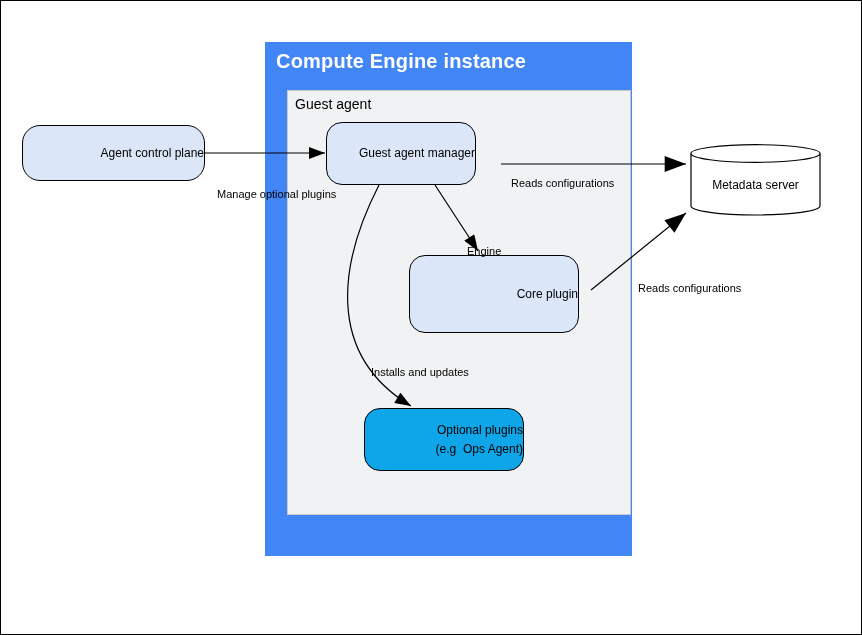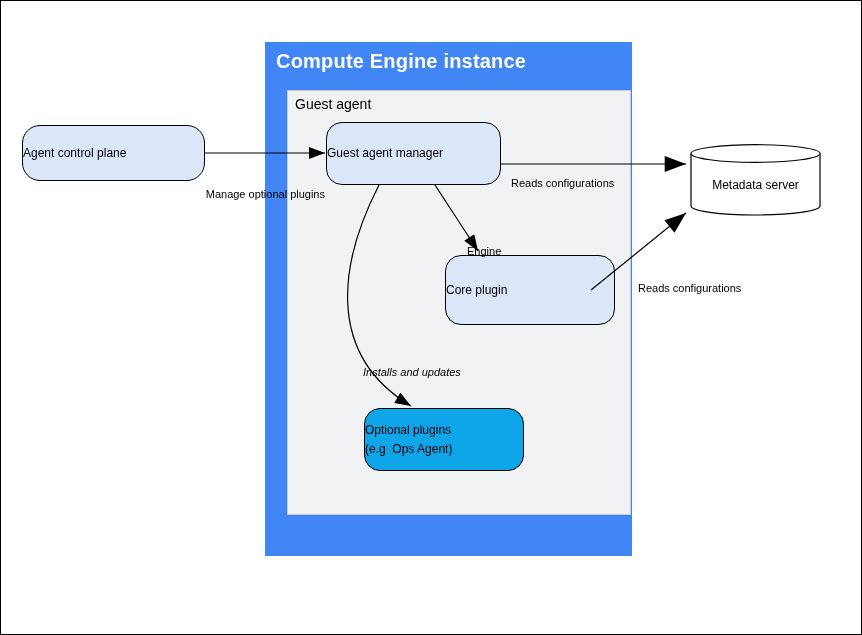--- a/index.html
+++ b/index.html
@@ -47,30 +47,30 @@
   }
   
   .node {
     position: absolute;
     box-sizing: border-box;
     border: 1px solid #000000;
     border-radius: 16px;
     background: #dbe7f9;
     display: flex;
     flex-direction: column;
-    align-items: flex-start;
+    align-items: flex-end;
     justify-content: center;
     font-size: 12px;
     color: #000000;
     text-align: center;
     line-height: 19px;
   }
   .node-agent-control-plane { left: 21px;  top: 124px; width: 183px; height: 56px; border-radius: 18px; }
-  .node-guest-agent-manager { left: 325px; top: 121px; width: 175px; height: 63px; }
-  .node-core-plugin         { left: 444px; top: 254px; width: 170px; height: 70px; }
+  .node-guest-agent-manager { left: 325px; top: 121px; width: 150px; height: 63px; }
+  .node-core-plugin         { left: 408px; top: 254px; width: 170px; height: 78px; }
   .node-optional-plugins    { left: 363px; top: 407px; width: 160px; height: 63px; background: #0ea5e9; }
   .node-optional-plugins .line { white-space: pre-wrap; }
   
   .cylinder-node {
     position: absolute;
     left: 689px; top: 143px;
     width: 150px; height: 72px;
   }
   .cylinder-node svg { position: absolute; left: 0; top: 0; overflow: visible; }
   .cylinder-node .cyl-label {
@@ -93,24 +93,24 @@
     stroke-width: 1.2px;
   }
   
   .edge-label {
     position: absolute;
     font-size: 11px;
     color: #000000;
     white-space: nowrap;
     margin-top: 32px;
   }
-  .label-manage-plugins { left: 192px; top: 155px; width: 132px; text-align: right; }
+  .label-manage-plugins { left: 216px; top: 155px; width: 132px; text-align: left; }
   .label-reads-config-1 { left: 510px; top: 144px; }
   .label-manages        { left: 466px; top: 212px; }
-  .label-installs       { left: 362px; top: 333px; font-style: italic; }
+  .label-installs       { left: 370px; top: 333px; }
   .label-reads-config-2 { left: 637px; top: 249px; }
 </style>
 </head>
 <body>
 
 <div class="stage">
 
   <div class="blue-container">
     <div class="container-title">Compute Engine instance</div>
   </div>

